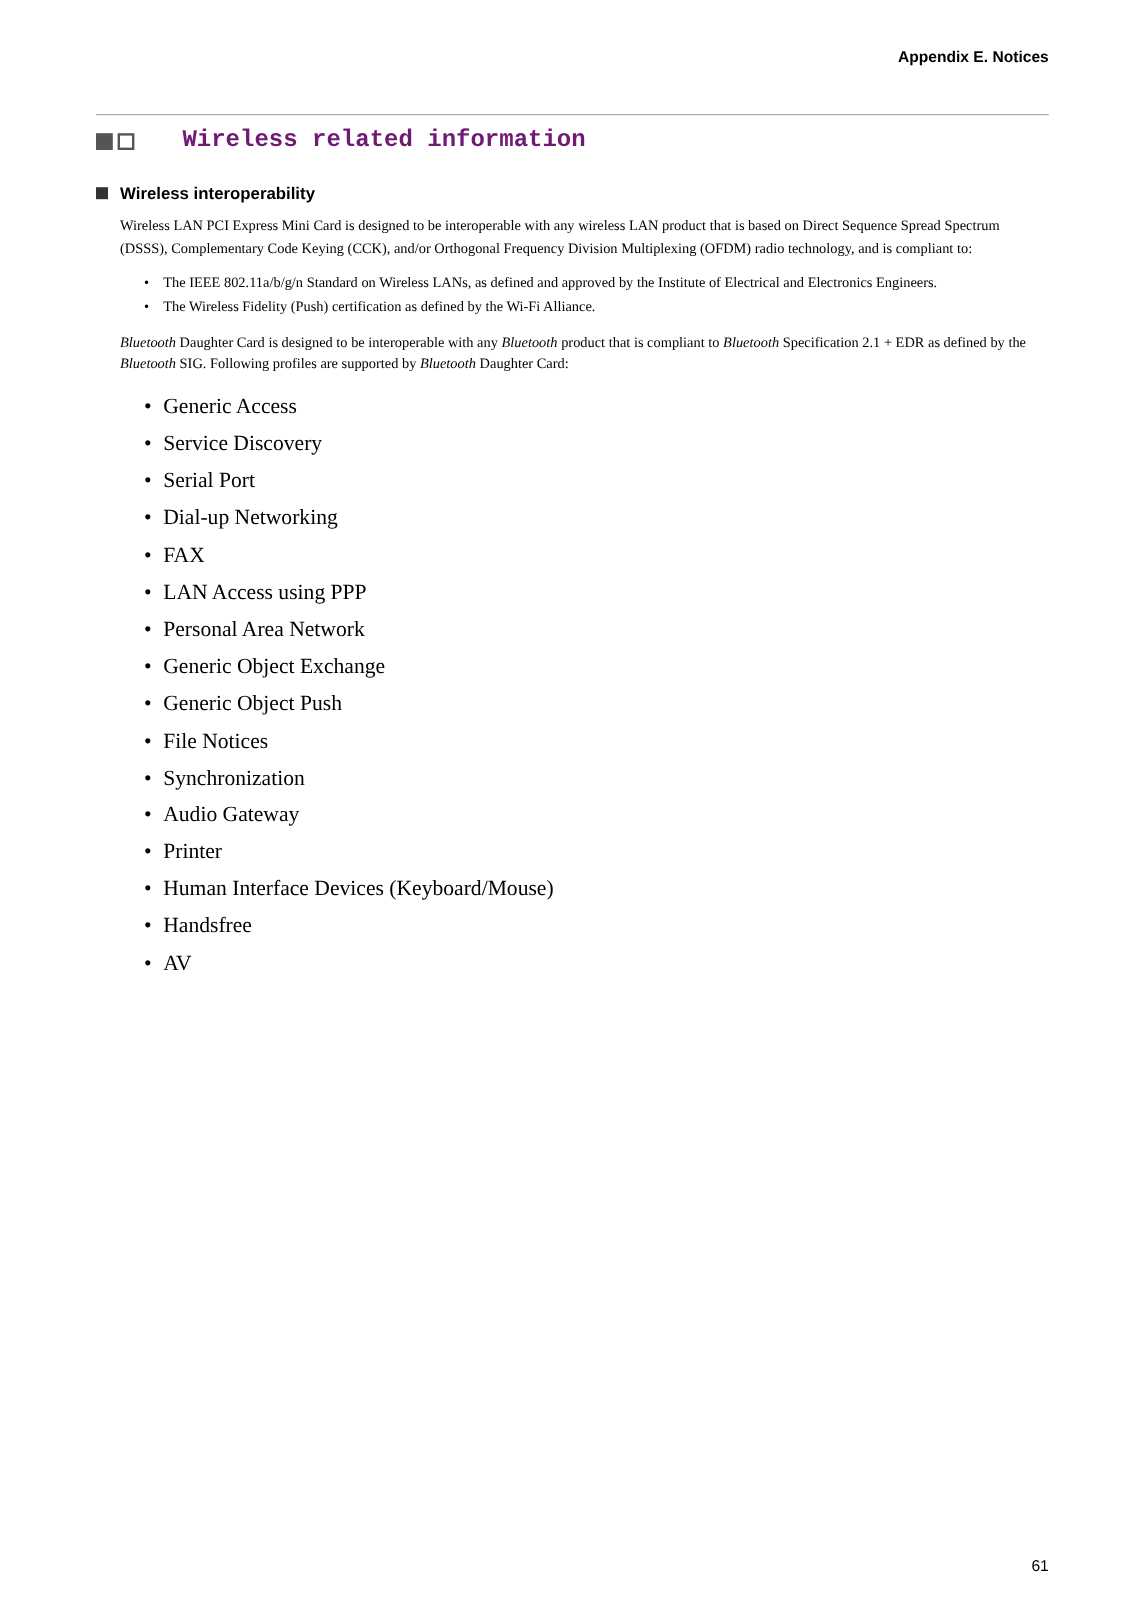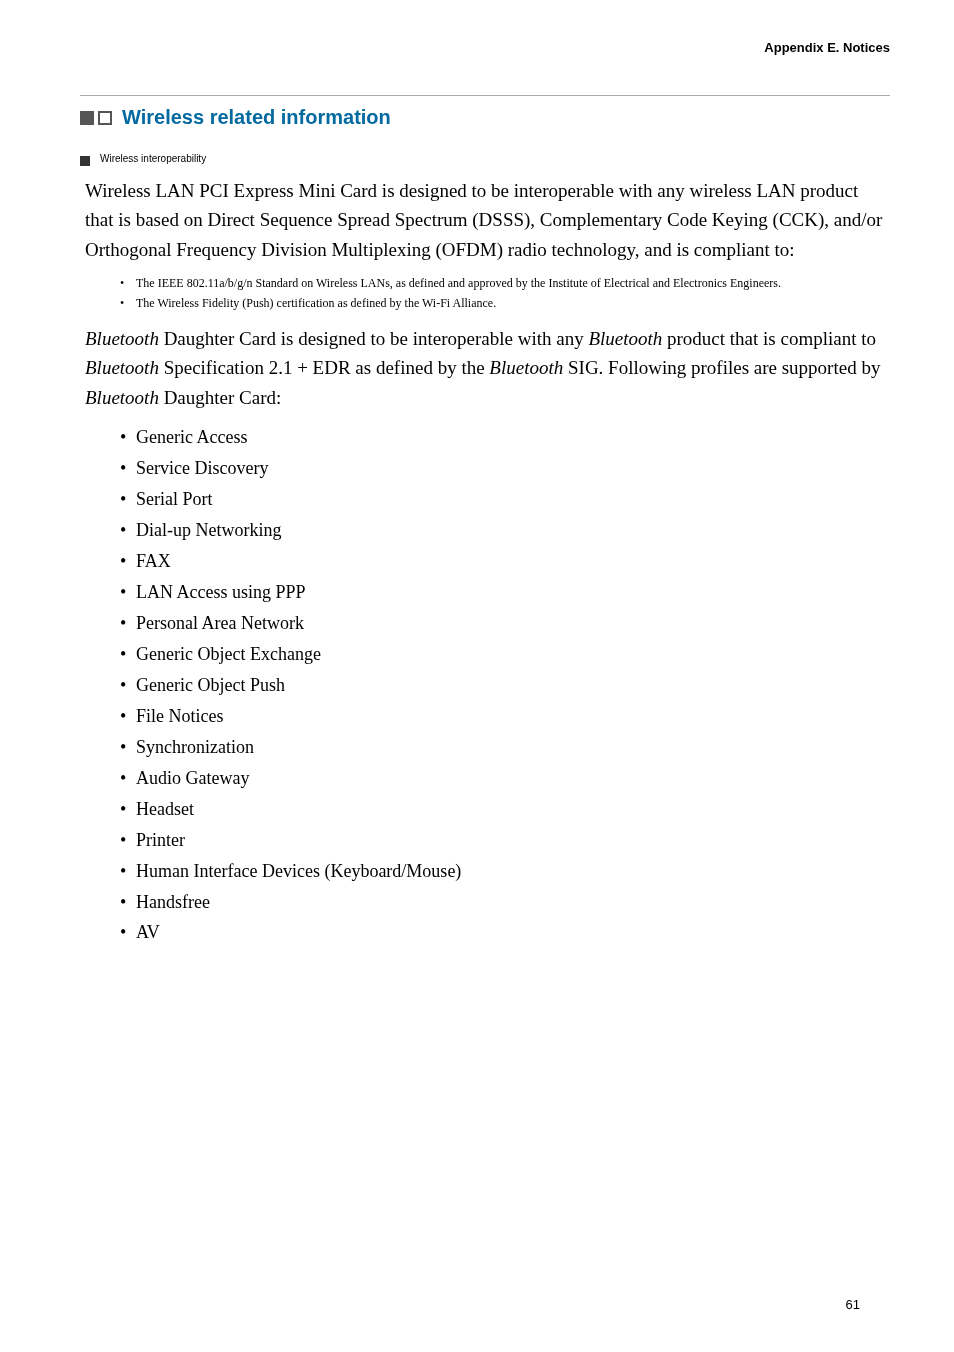--- a/index.html
+++ b/index.html
@@ -14,21 +14,21 @@
       font-size: 14px;
       color: #000000;
       width: 954px;
       min-height: 1352px;
     }
 
     .page {
       width: 954px;
       min-height: 1352px;
       background: #ffffff;
-      padding: 40px 64px 60px 80px;
+      padding: 40px 80px 60px 80px;
       position: relative;
     }
 
     .top-right {
       text-align: right;
       font-size: 13px;
       font-weight: bold;
       margin-bottom: 40px;
       font-family: Arial, sans-serif;
     }
@@ -58,22 +58,23 @@
       width: 14px;
       height: 14px;
       border: 2px solid #555555;
       display: inline-block;
       background: transparent;
     }
 
     .section-title {
       font-size: 20px;
       font-weight: bold;
-      font-family: Liberation Sans, sans-serif;
-      color: #0369a1;
+      font-family: Liberation Mono, monospace;
+      color: #701a75;
+      margin-left: 30px;
     }
 
     .subsection {
       margin-bottom: 18px;
     }
 
     .subsection-header {
       display: flex;
       align-items: flex-start;
       margin-bottom: 10px;
@@ -83,30 +84,30 @@
       width: 10px;
       height: 10px;
       background: #333;
       display: inline-block;
       margin-right: 10px;
       margin-top: 3px;
       flex-shrink: 0;
     }
 
     .subsection-title {
-      font-size: 10px;
-      font-weight: normal;
+      font-size: 14px;
+      font-weight: bold;
       font-family: Arial, sans-serif;
     }
 
     .body-text {
-      font-size: 19px;
+      font-size: 12px;
       line-height: 1.55;
       margin-bottom: 10px;
-      margin-left: 5px;
+      margin-left: 20px;
       font-family: "Times New Roman", Times, serif;
     }
 
     .bullet-list {
       margin-left: 40px;
       margin-bottom: 10px;
     }
 
     .bullet-list li {
       list-style: none;
@@ -124,21 +125,21 @@
       top: 0;
     }
 
     .italic {
       font-style: italic;
     }
 
     .page-number {
       position: absolute;
       bottom: 40px;
-      right: 94px;
+      right: 80px;
       font-size: 13px;
       font-family: Arial, sans-serif;
       font-weight: normal;
     }
 
     .bluetooth-profiles-list {
       margin-left: 40px;
       margin-bottom: 10px;
     }
 
@@ -198,21 +199,20 @@
         <li>Serial Port</li>
         <li>Dial-up Networking</li>
         <li>FAX</li>
         <li>LAN Access using PPP</li>
         <li>Personal Area Network</li>
         <li>Generic Object Exchange</li>
         <li>Generic Object Push</li>
         <li>File Notices</li>
         <li>Synchronization</li>
         <li>Audio Gateway</li>
-        <li>Headset</li>
         <li>Printer</li>
         <li>Human Interface Devices (Keyboard/Mouse)</li>
         <li>Handsfree</li>
         <li>AV</li>
       </ul>
 
   </div>
 
   <span class="page-number">61</span>
 

